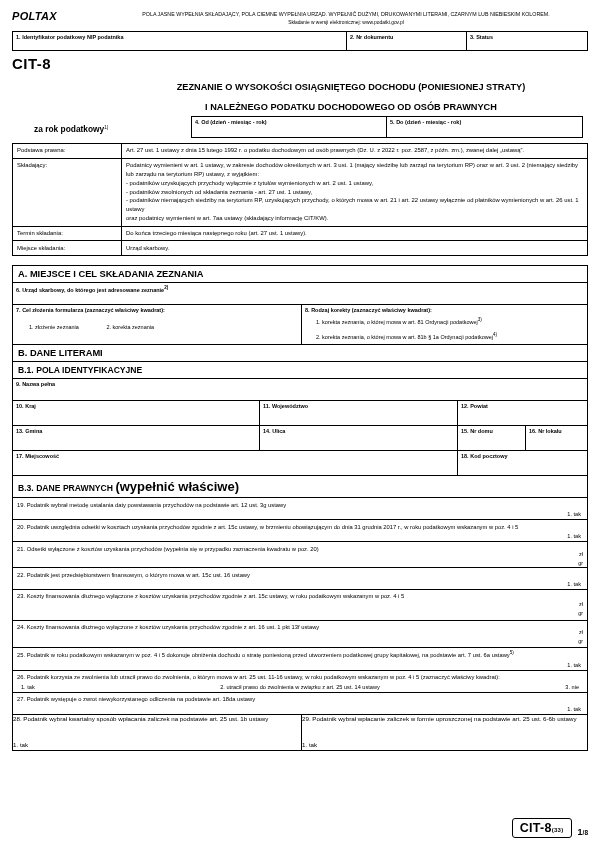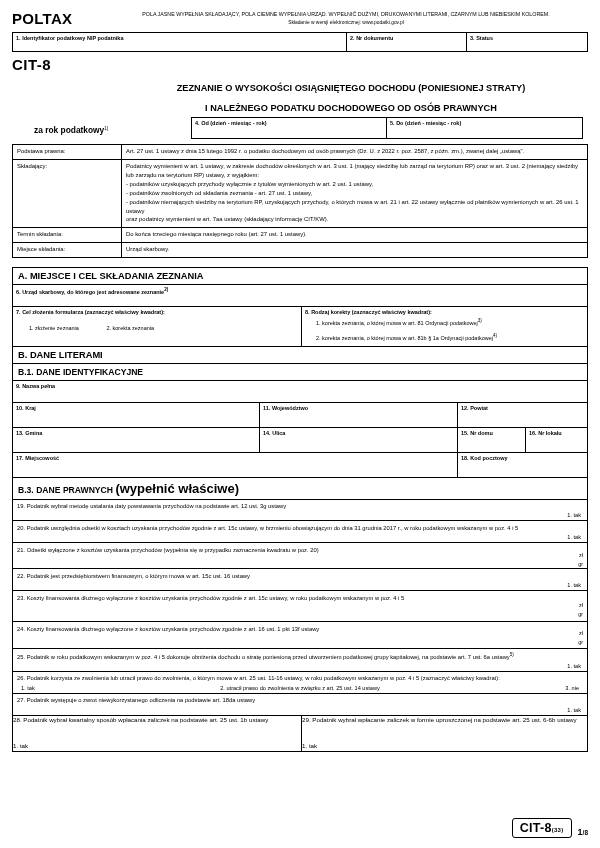--- a/index.html
+++ b/index.html
@@ -10,21 +10,21 @@
     background: #ffffff;
     font-family: "Liberation Sans", sans-serif;
     font-size: 6.2px;
     color: #000;
     position: relative;
   }
   .page { position:relative; width:600px; height:848px; padding: 8px 12px; }
 
   
   .topbar { display:flex; align-items:flex-start; }
-  .poltax { font-size:15px; font-weight:bold; letter-spacing:0.3px; width:92px; padding-top:2px;}
+  .poltax { font-size:11px; font-weight:bold; letter-spacing:0.3px; width:92px; padding-top:2px;font-style:italic;}
   .topnote { flex:1; text-align:center; font-size:5.3px; line-height:1.45; padding-top:3px;}
   .topnote .l2 { }
   .topnote .l3 { font-size:4.9px; }
   .bx { border:0.8px solid #000; position:relative; }
   .lbl { font-size:5.5px; font-weight:bold; padding:2px 3px 0 3px; display:block; line-height:1.25;}
   .reg { font-weight:normal; }
 
   .hdr3 { margin-top:5px; display:flex; }
   .hdr3 > div { height:20px; }
   .c1 { width:335px; }
@@ -186,21 +186,21 @@
       <span class="lbl"><span>8.</span>
       <span>Rodzaj korekty (zaznaczyć właściwy kwadrat):</span></span>
       <div class="cellpad sm" style="padding-left:14px;padding-top:3px;">
         <div><span>1. korekta zeznania, o której mowa w art. 81 Ordynacji podatkowej</span><span class="sup">3)</span></div>
         <div style="margin-top:5px;"><span>2. korekta zeznania, o której mowa w art. 81b § 1a Ordynacji podatkowej</span><span class="sup">4)</span></div>
       </div>
     </div>
   </div>
 
   <div class="secbar">B. DANE LITERAMI</div>
-  <div class="secsub">B.1. DANE IDENTYFIKACYJNE</div>
+  <div class="secsub">B.1. POLA IDENTYFIKACYJNE</div>
   <div class="fieldbox h22">
     <span class="lbl"><span>9.</span>
     <span>Nazwa pełna</span></span>
   </div>
 
 
   <div class="g4">
     <div style="width:246px;">
       <span class="lbl"><span>10.</span>
       <span>Kraj</span></span>

